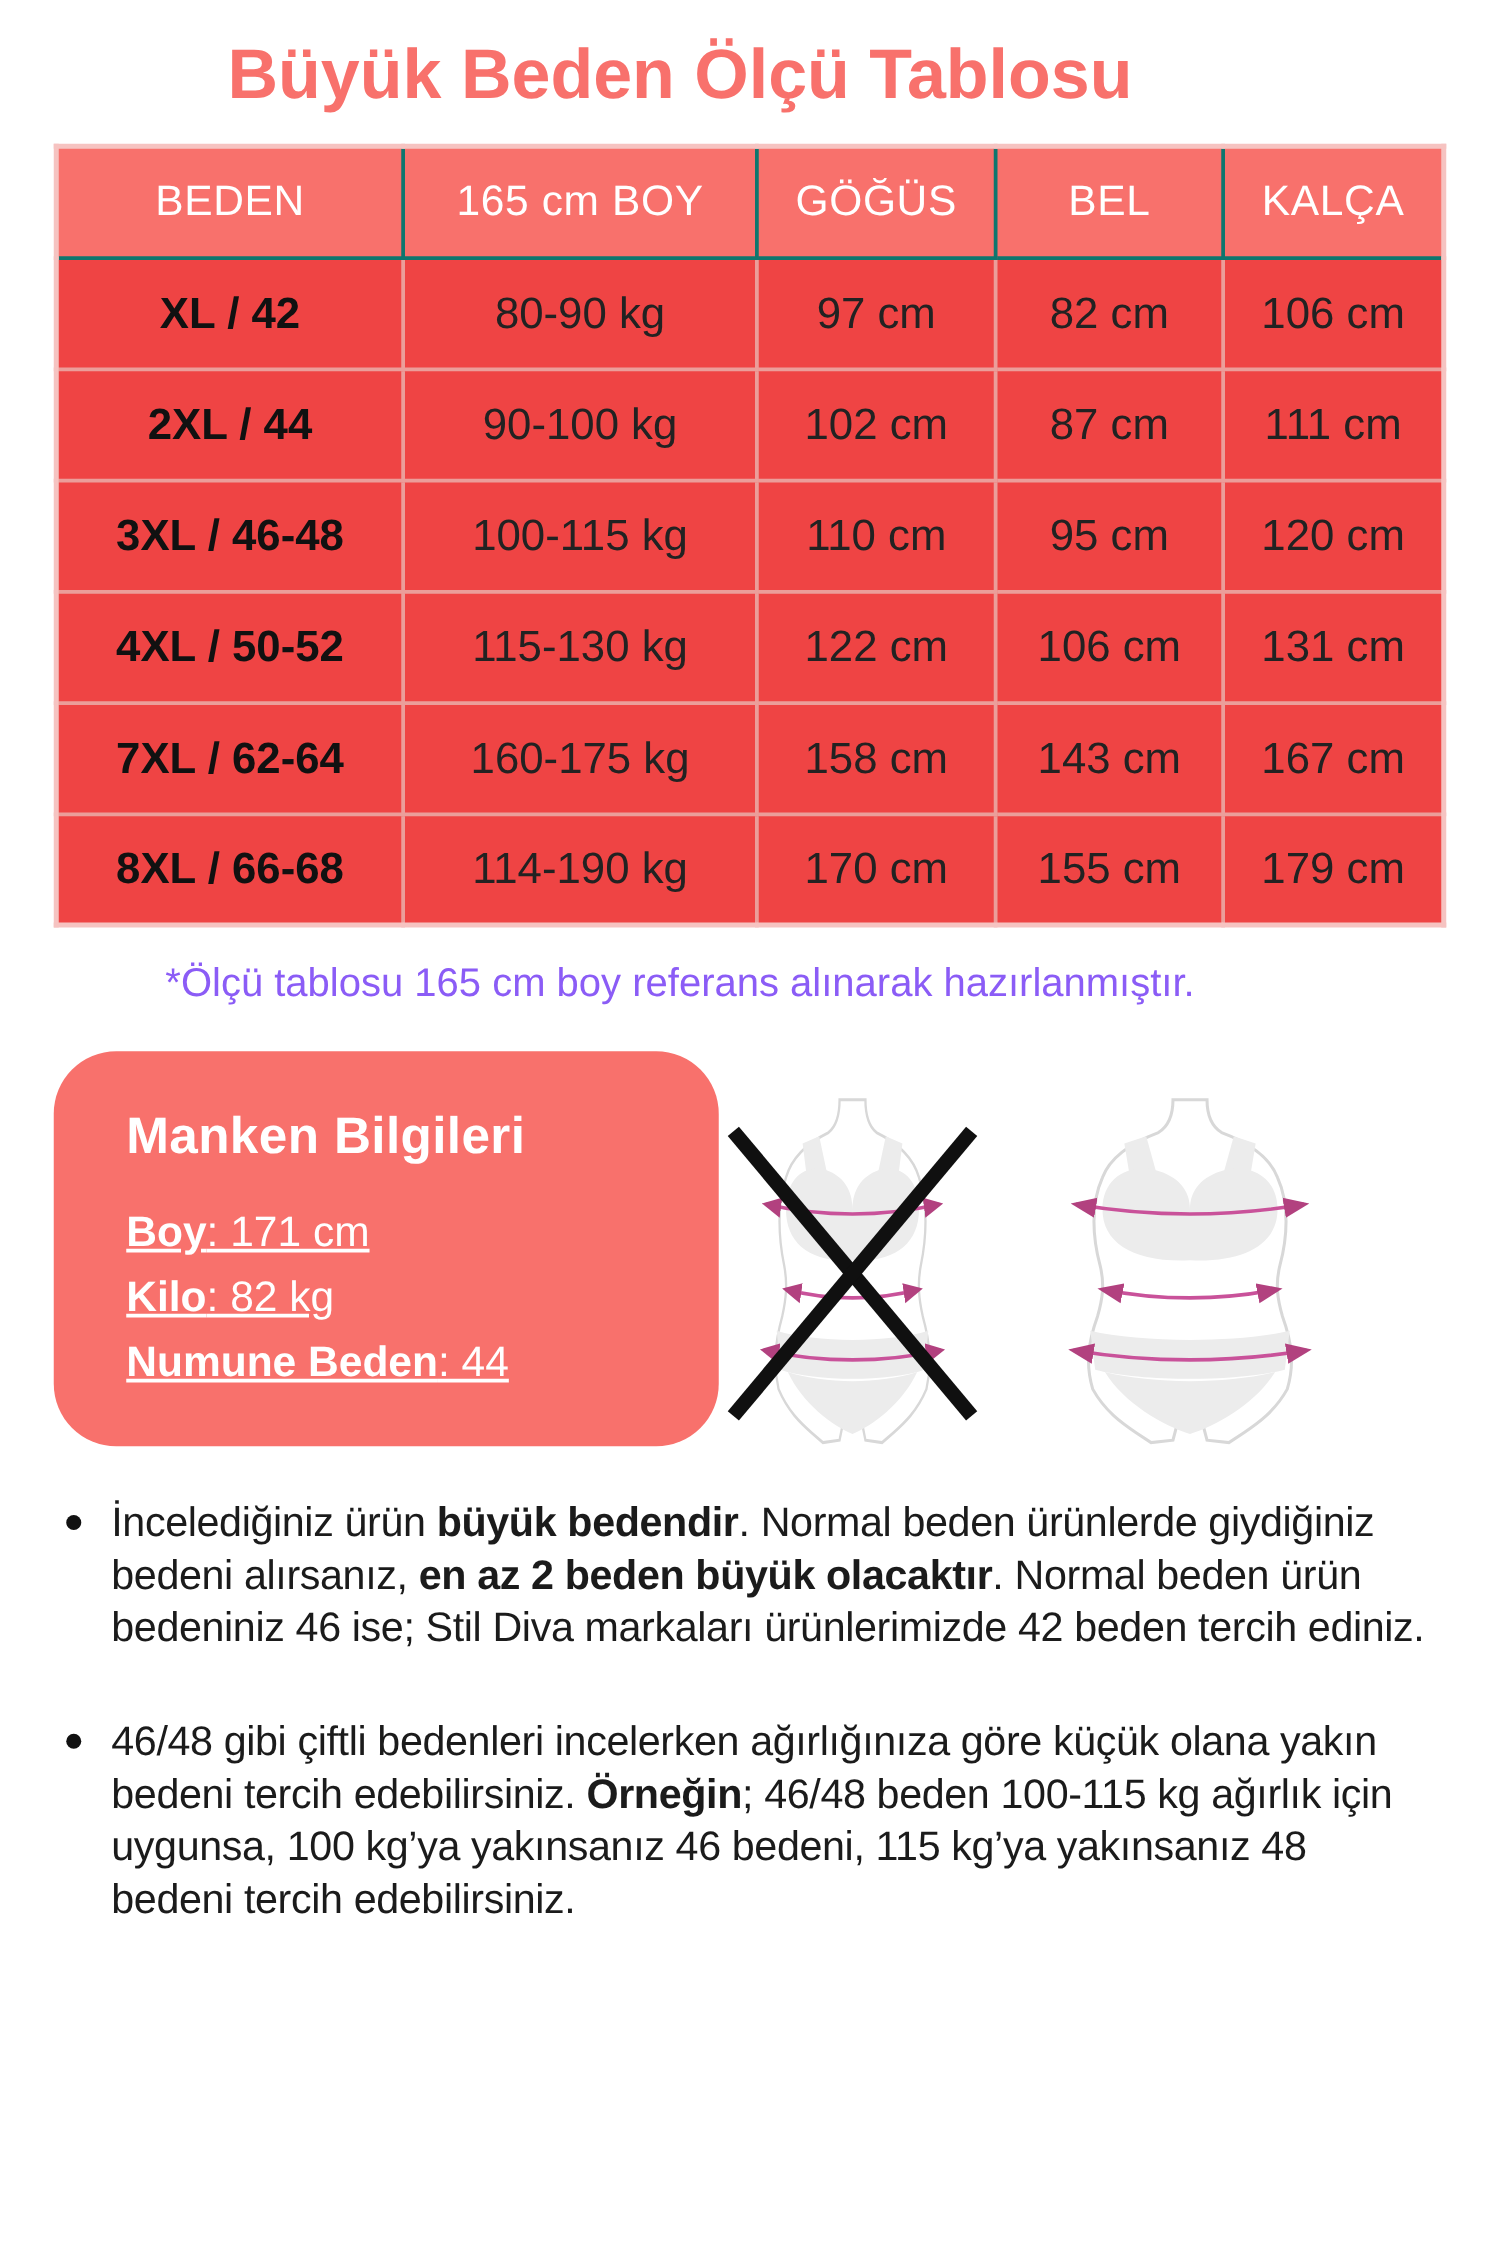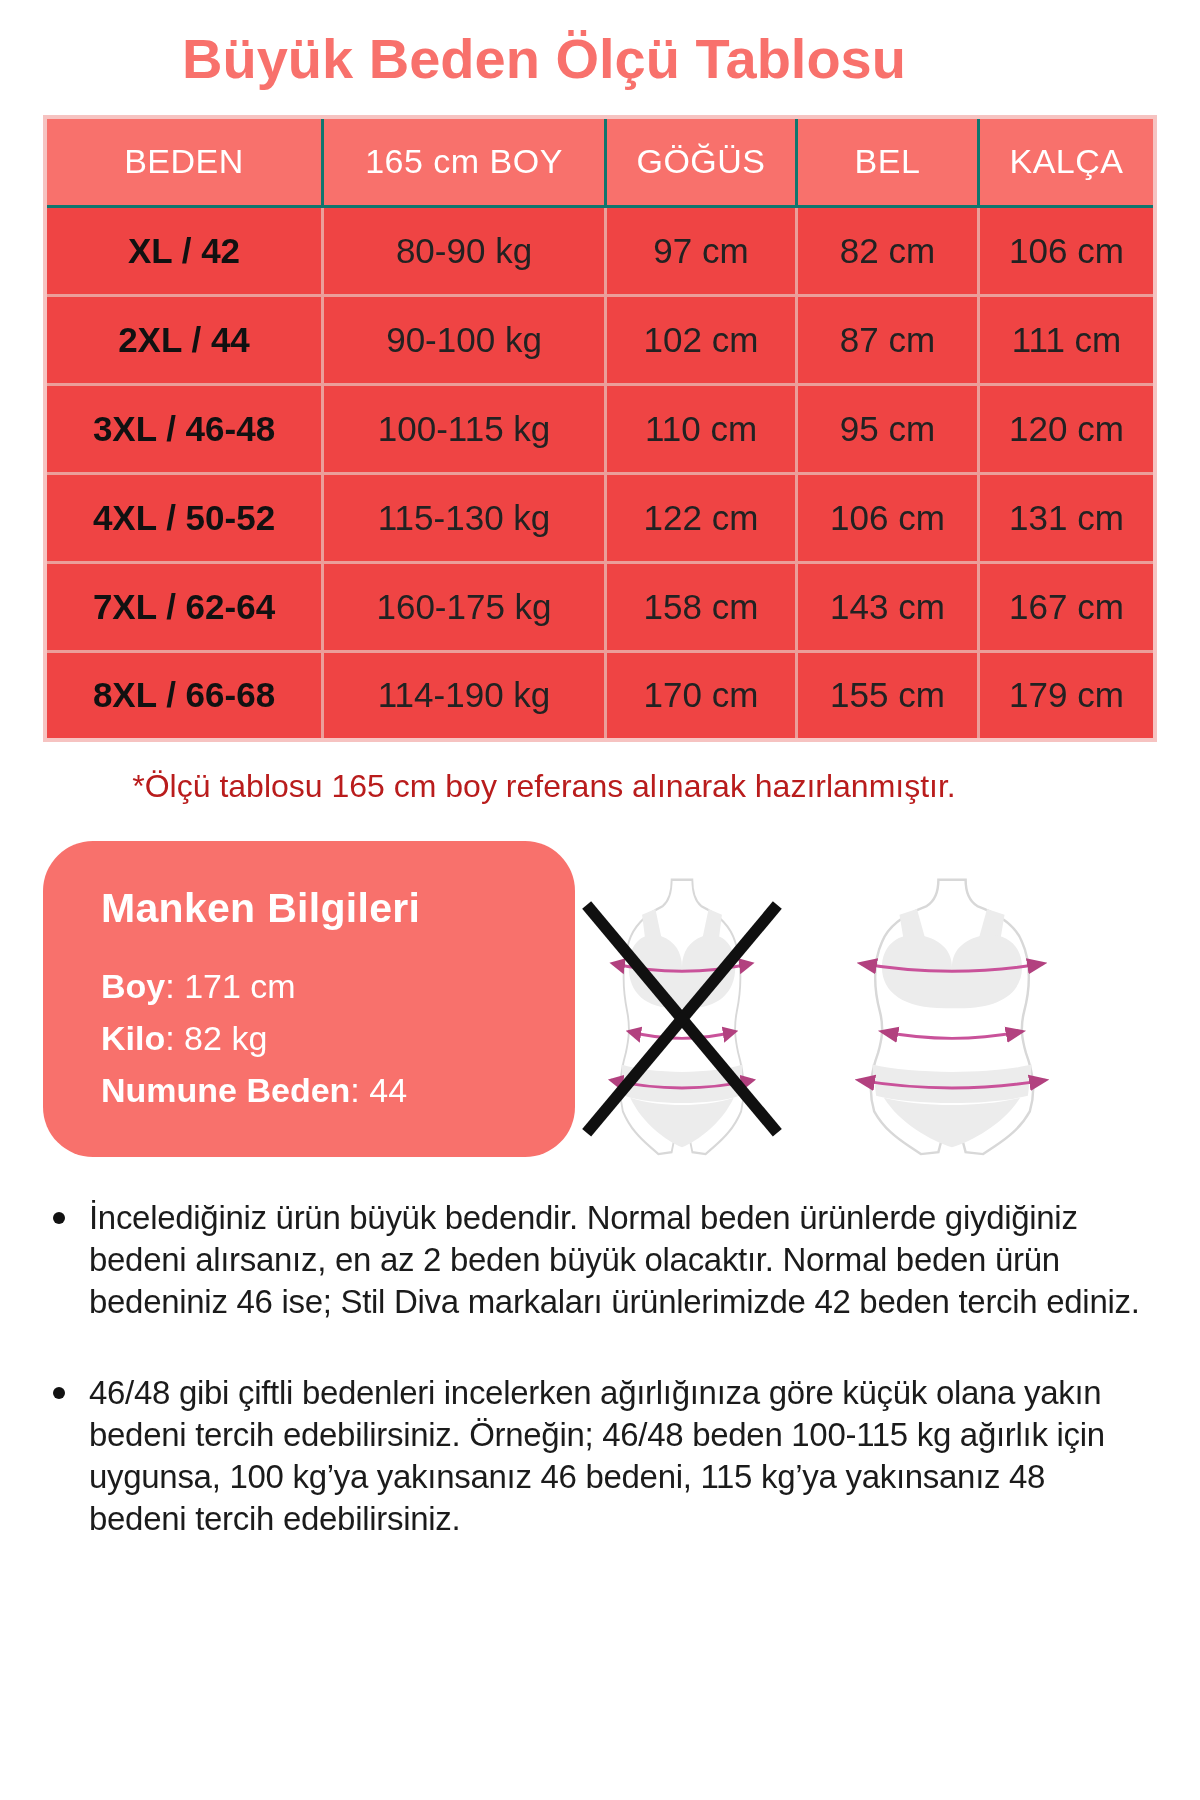--- a/index.html
+++ b/index.html
@@ -45,21 +45,21 @@
     border:3px solid #eb9e9a;
   }
   table.size-table td:first-child { font-weight:700; color:#111111; }
   col.c1 { width:25%; } col.c2 { width:25.5%; } col.c3 { width:17.2%; }
   col.c4 { width:16.4%; } col.c5 { width:15.9%; }
 
   
   .footnote {
     text-align:center;
     font-size:32px;
-    color:#b91c1c;
+    color:#8b5cf6;
     margin-top:26px;
     letter-spacing:0px;
   }
 
   
   .info-row {
     margin-top:36px;
     display:flex;
     align-items:flex-end;
   }
@@ -72,34 +72,35 @@
     flex:0 0 auto;
   }
   .model-box h2 {
     font-size:41px; font-weight:700;
     margin-bottom:28px;
     letter-spacing:0.3px;
   }
   .model-line {
     font-size:34px; line-height:1.53;
     font-weight:400;
+    text-decoration:underline;
   }
   .model-line .b { font-weight:700; }
 
   .figures {
     flex:1 1 auto;
     display:flex;
     justify-content:center;
     gap:56px;
     padding-top:18px;
   }
   .figure { position:relative; width:214px; height:284px; }
   .figure svg { display:block; width:214px; height:284px; }
 
-  .b { font-weight:400; }
+  .b { font-weight:700; }
 
   
   .notes { margin-top:40px; list-style:none; width:1108px; }
   .notes li {
     position:relative;
     padding-left:46px;
     font-size:33px; line-height:1.28;
     color:#1b1b1b;
     margin-bottom:48px;
     letter-spacing:-0.3px;

